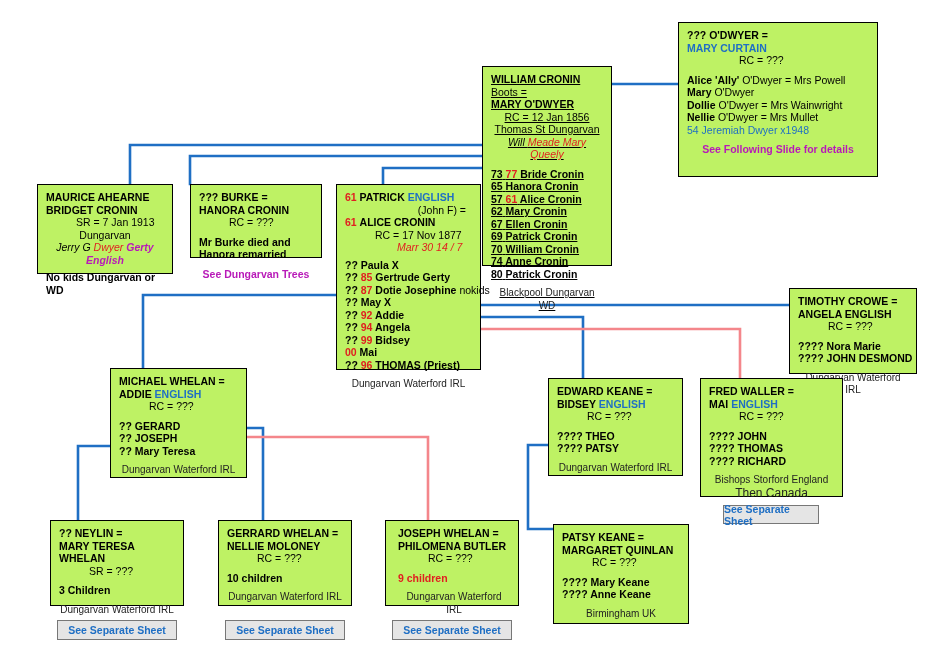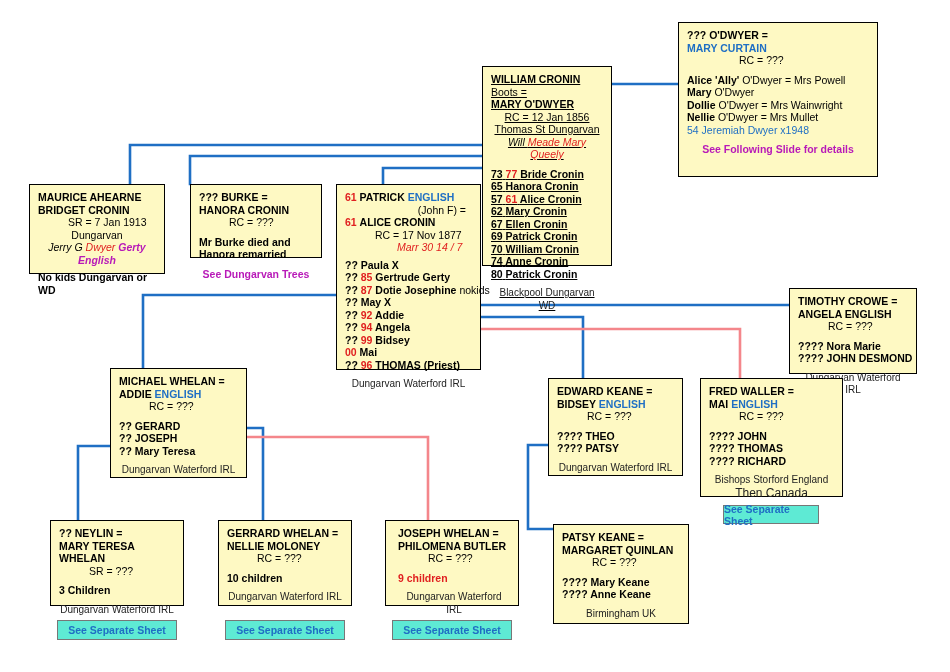--- a/index.html
+++ b/index.html
@@ -4,41 +4,41 @@
 <style>
   html,body{margin:0;padding:0;background:#ffffff;}
   body{
     width:950px;height:672px;position:relative;overflow:hidden;
     font-family:"Liberation Sans","DejaVu Sans",sans-serif;
     -webkit-font-smoothing:antialiased;
   }
   #canvas{position:absolute;left:0;top:0;width:950px;height:672px;}
   svg.wires{position:absolute;left:0;top:0;width:950px;height:672px;pointer-events:none;}
   .box{
-    position:absolute;border:1px solid #000;background:#fef9c3;
+    position:absolute;border:1px solid #000;background:#bef264;
     box-sizing:border-box;padding:6px 8px 5px 8px;
     font-size:10.5px;line-height:12.5px;color:#000;
   }
   .b{font-weight:bold;}
   .blue{color:#1f6fc4;}
   .blueb{color:#1f6fc4;font-weight:bold;}
   .red{color:#e02020;}
   .redb{color:#e02020;font-weight:bold;}
   .magenta{color:#b81ab8;font-weight:bold;}
   .ital{font-style:italic;}
   .reg{font-weight:normal;}
   .ctr{text-align:center;}
   .indent{padding-left:30px;}
   .indent2{padding-left:52px;}
   .foot{text-align:center;color:#222;font-weight:normal;font-size:10px;padding-top:7px;}
   .gap{height:7px;}
   .gap2{height:5px;}
   .kid{white-space:nowrap;}
   .seesheet{
-    position:absolute;border:1px solid #777;background:#5eead4;
+    position:absolute;border:1px solid #777;background:#e5e5e5;
     color:#1f6fc4;font-weight:bold;font-size:10.5px;
     display:flex;align-items:center;justify-content:center;
     box-sizing:border-box;
   }
   .rightalign{text-align:right;padding-right:6px;}
 </style>
 </head>
 <body>
 
 <div id="canvas">
@@ -100,21 +100,21 @@
     <div class="b kid"><span>57</span> <span class="redb">61</span> <span>Alice Cronin</span></div>
     <div class="b kid"><span>62</span> <span>Mary Cronin</span></div>
     <div class="b kid"><span>67</span> <span>Ellen Cronin</span></div>
     <div class="b kid"><span>69</span> <span>Patrick Cronin</span></div>
     <div class="b kid"><span>70</span> <span>William Cronin</span></div>
     <div class="b kid"><span>74</span> <span>Anne Cronin</span></div>
     <div class="b kid"><span>80</span> <span>Patrick Cronin</span></div>
     <div class="foot">Blackpool  Dungarvan WD</div>
   </div>
 
-  <div class="box" style="left:29px;top:184px;width:136px;height:90px;">
+  <div class="box" style="left:37px;top:184px;width:136px;height:90px;">
     <div class="b">MAURICE AHEARNE</div>
     <div class="b">BRIDGET CRONIN</div>
     <div class="reg indent">SR = 7 Jan 1913</div>
     <div class="reg ctr">Dungarvan</div>
     <div class="ital ctr"><span>Jerry G </span><span class="red">Dwyer </span><span class="magenta ital">Gerty English</span></div>
     <div class="gap2"></div>
     <div class="b">No kids Dungarvan or WD</div>
   </div>
 
   <div class="box" style="left:190px;top:184px;width:132px;height:74px;">

